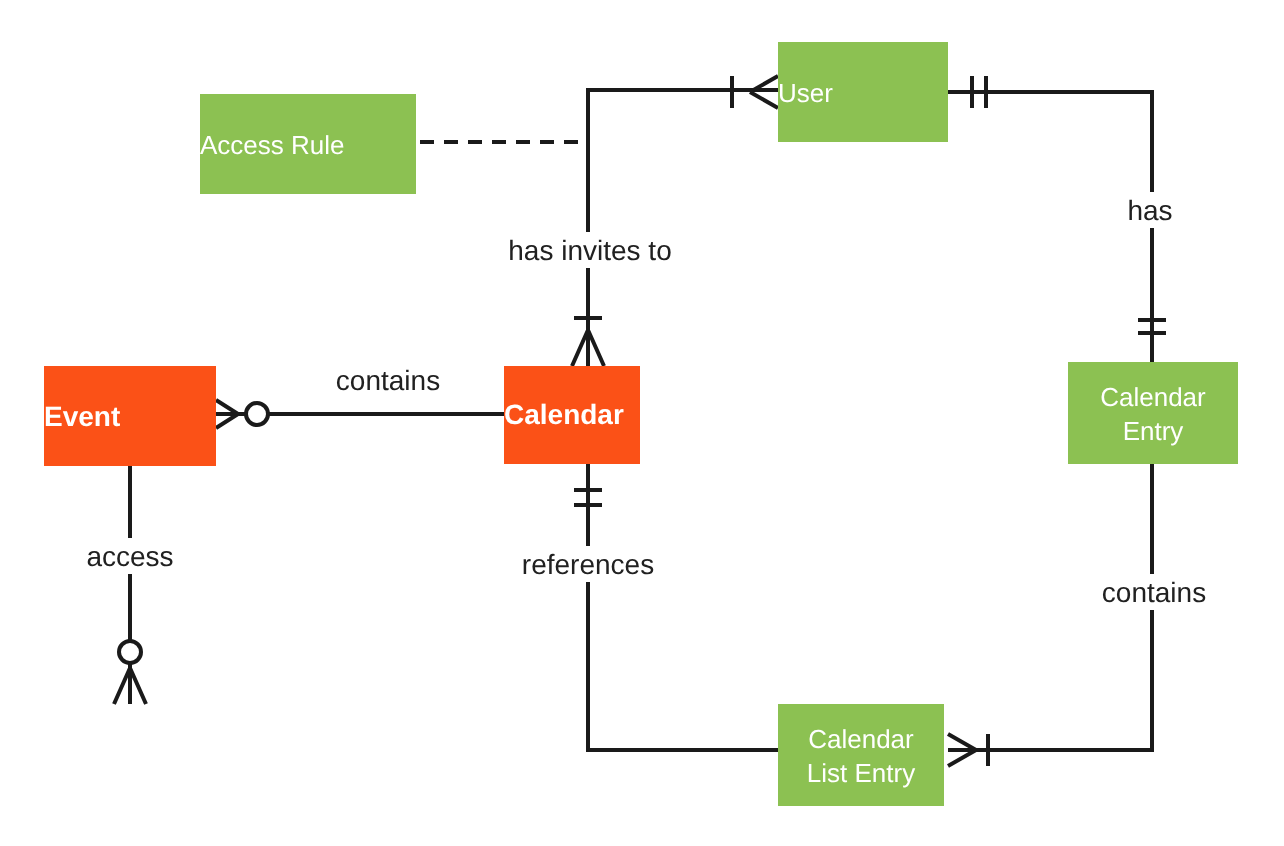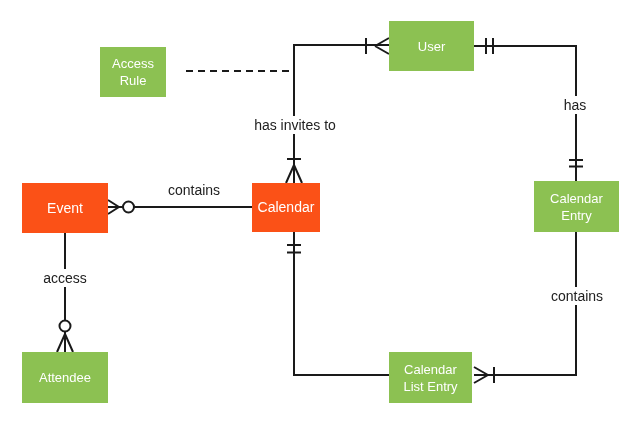--- a/index.html
+++ b/index.html
@@ -16,28 +16,28 @@
     position:relative;
     width:642px;height:423px;
     background:var(--bg);
     overflow:hidden;
   }
   .wires{position:absolute;left:0;top:0;z-index:1;}
   .wires path{stroke:var(--line);stroke-width:2;fill:none;}
   .wires circle{stroke:var(--line);stroke-width:2;fill:#fff;}
   .entity{
     position:absolute;z-index:3;
-    display:flex;align-items:center;justify-content:center;
+    display:flex;align-items:center;justify-content:flex-start;
     text-align:center;
     color:var(--entity-text);
     font-size:13px;line-height:17px;
     cursor:default;
   }
   .entity.green{background:var(--entity-green);}
-  .entity.orange{background:var(--entity-orange);font-weight:normal;font-size:14px;}
+  .entity.orange{background:var(--entity-orange);font-weight:bold;font-size:14px;}
   .rel-label{
     position:absolute;z-index:2;
     transform:translate(-50%,-50%);
     background:var(--bg);
     color:var(--label-text);
     font-size:14px;line-height:18px;
     padding:0 4px;
     white-space:nowrap;
   }
 </style>
@@ -88,42 +88,40 @@
       <circle cx="65" cy="326" r="5.5"></circle>
       <path d="M65,334 L57,352 M65,334 L73,352"></path>
     </g>
   </svg>
 
   <span class="rel-label" style="left:194px;top:190px">contains</span>
   <span class="rel-label" style="left:295px;top:125px">has invites to</span>
   <span class="rel-label" style="left:65px;top:278px">access</span>
   <span class="rel-label" style="left:575px;top:105px">has</span>
   <span class="rel-label" style="left:577px;top:296px">contains</span>
+  <span class="rel-label" style="left:294px;top:282px">references</span>
 
-  <div class="entity green" style="left:100px;top:47px;width:66px;height:50px">
+  <div class="entity green" style="left:100px;top:47px;width:108px;height:50px">
     <span>Access Rule</span>
   </div>
 
   <div class="entity green" style="left:389px;top:21px;width:85px;height:50px">
     <span>User</span>
   </div>
 
   <div class="entity orange" style="left:22px;top:183px;width:86px;height:50px">
     <span>Event</span>
   </div>
 
   <div class="entity orange" style="left:252px;top:183px;width:68px;height:49px">
     <span>Calendar</span>
   </div>
 
   <div class="entity green" style="left:534px;top:181px;width:85px;height:51px">
     <span>Calendar Entry</span>
   </div>
 
-  <div class="entity green" style="left:22px;top:352px;width:86px;height:51px">
-    <span>Attendee</span>
-  </div>
 
   <div class="entity green" style="left:389px;top:352px;width:83px;height:51px;padding:0 6px;box-sizing:border-box">
     <span>Calendar List Entry</span>
   </div>
 
 </div>
 
 </body></html>

